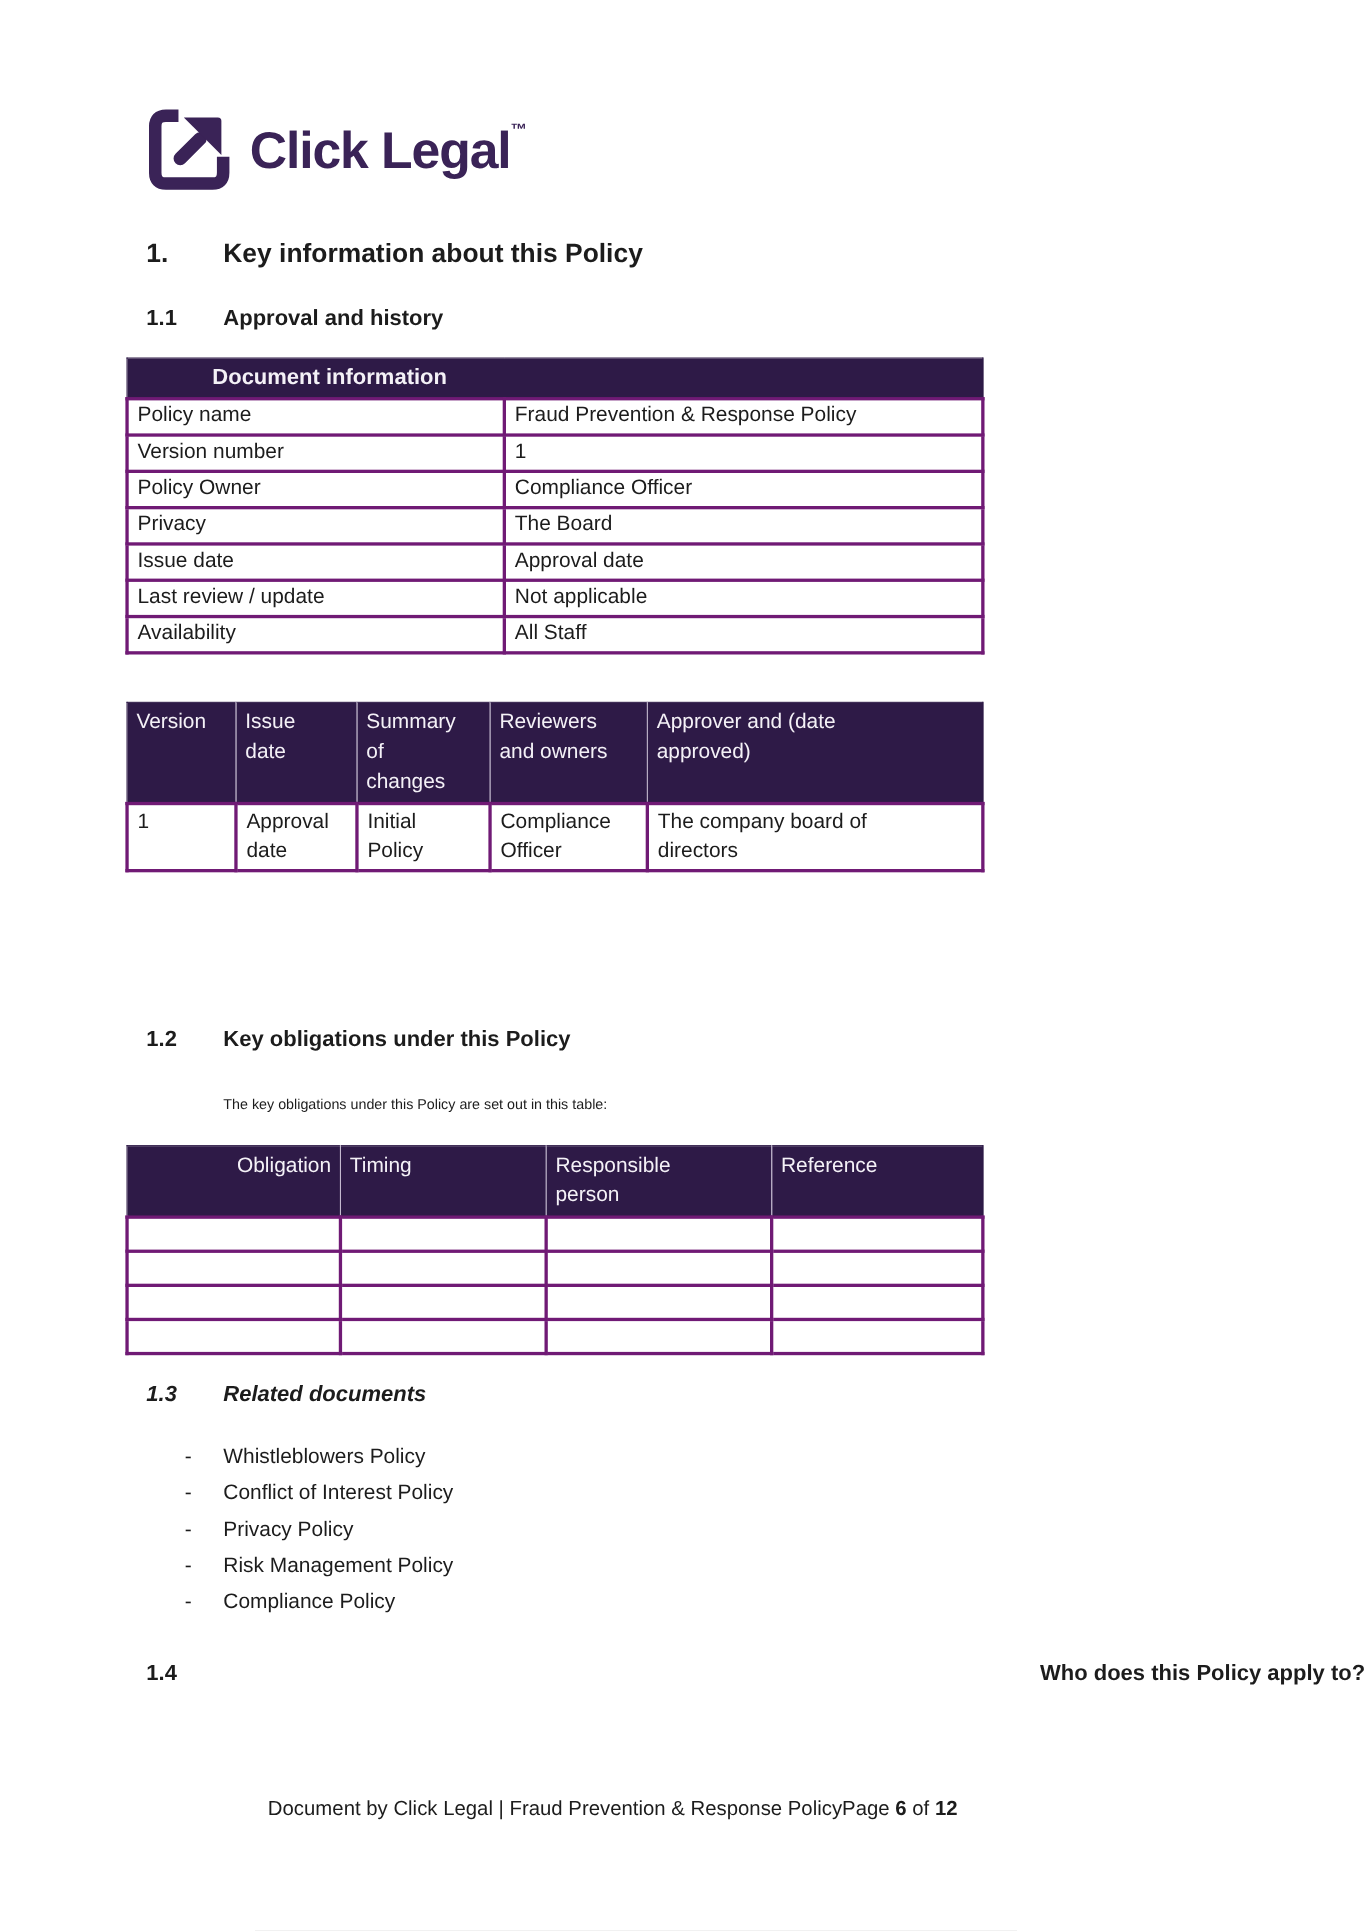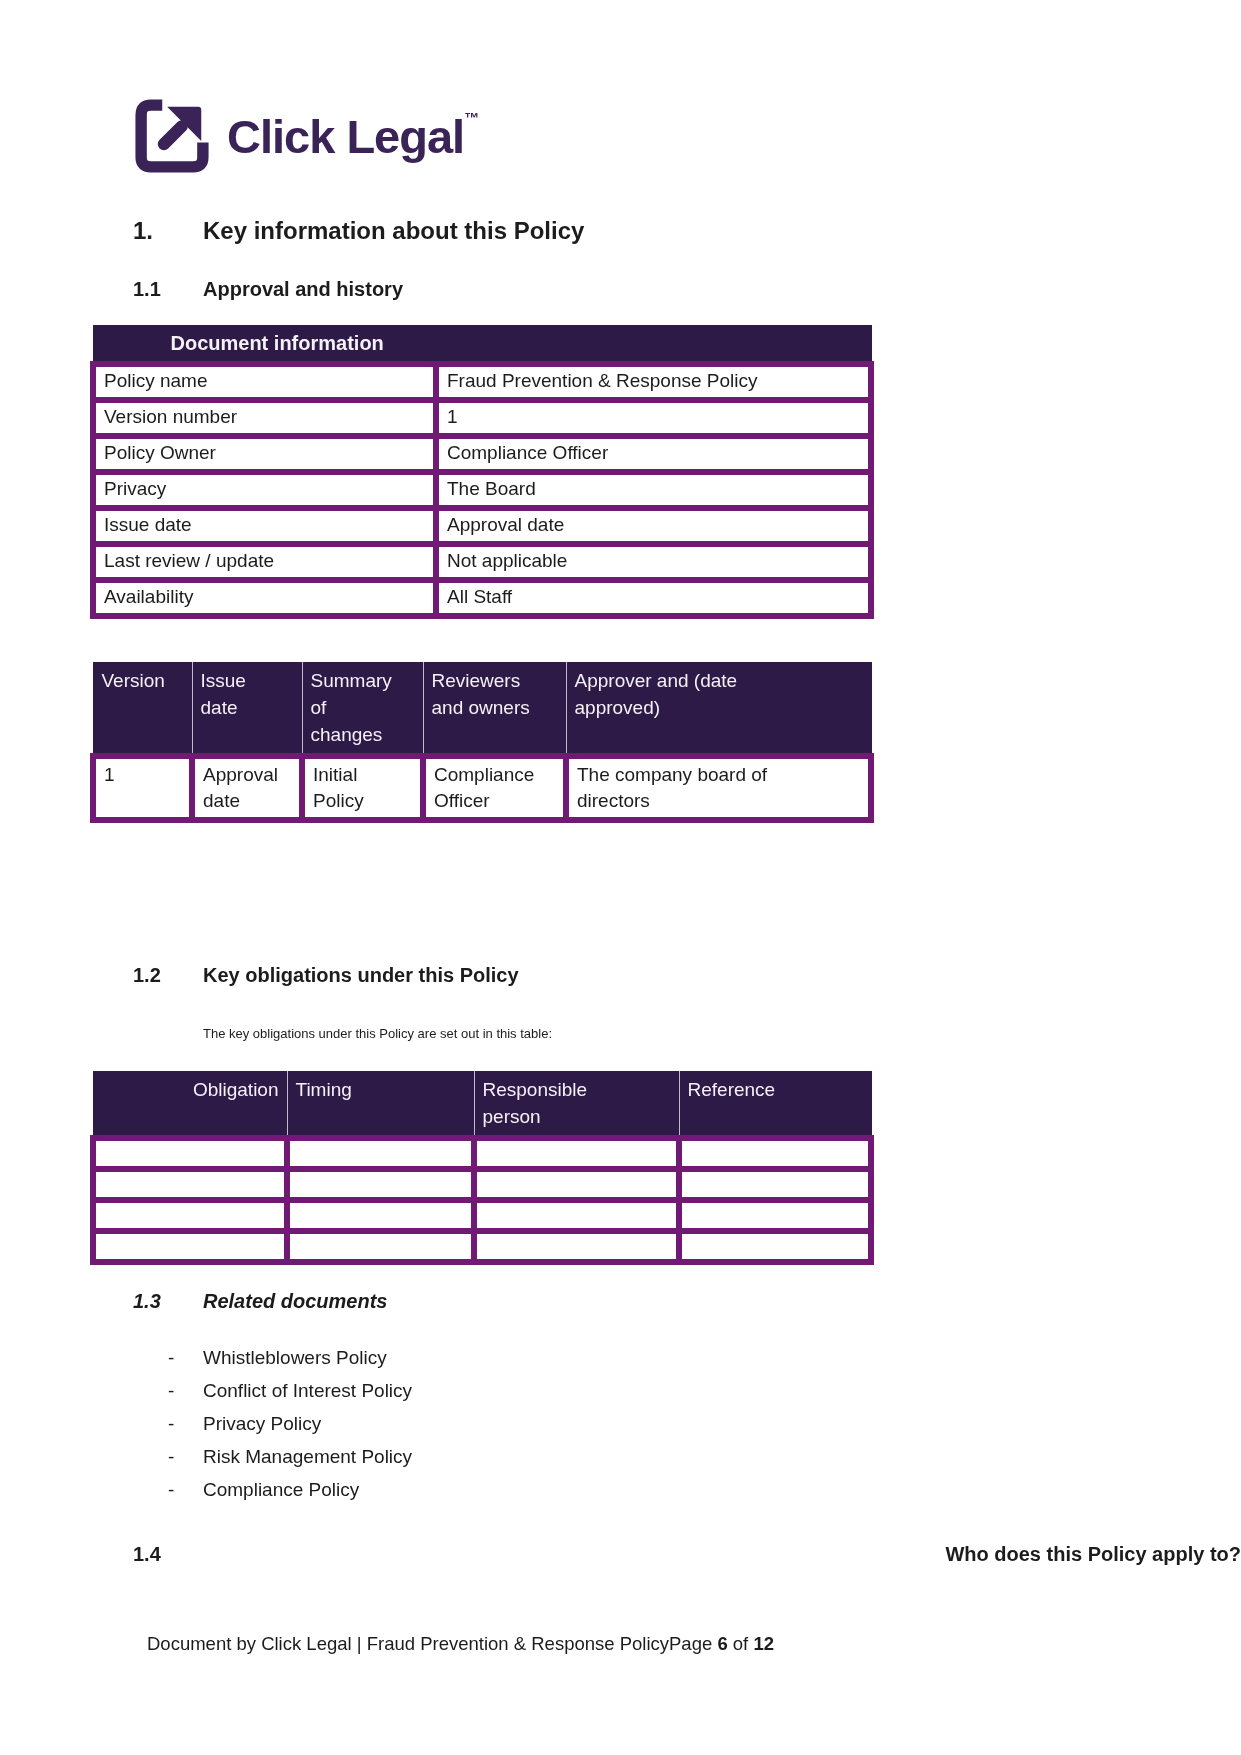--- a/index.html
+++ b/index.html
@@ -24,23 +24,23 @@
   .h2-row { font-size:20px; font-weight:bold; line-height:24px; }
   .s11 { margin-top:32px; }
   .s12 { margin-top:140px; }
   .s13 { margin-top:24px;font-style:italic; }
   .s14 { margin-top:36px;justify-content:space-between; }
   
   .para { margin-left:203px; font-size:13px; line-height:30px; }
   .intro12 { margin-top:32px; }
   .p14 { margin-top:28px; width:760px; }
   
-  table { border-collapse:collapse; table-layout:fixed; margin-left:90px; width:778px;
+  table { border-collapse:collapse; table-layout:fixed; margin-left:114px; width:778px;
           font-size:19px; }
-  td, th { border:6px solid #701a75; vertical-align:top; text-align:left;
+  td, th { border:3px solid #701a75; vertical-align:top; text-align:left;
            padding:1px 8px 3px 8px; line-height:26px; font-weight:normal; }
   th.ph {
     background:#2E1A47; color:#f4f1f7; border:1px solid #2E1A47;
     border-right:1px solid #c4bacf; padding-top:4px; padding-bottom:5px;
   }
   th.ph:last-child { border-right:1px solid #2E1A47; }
   .tbl-docinfo { margin-top:24px; }
   .tbl-docinfo th.merged { text-align:left; padding-left:77px; font-weight:bold; font-size:20px; }
   .tbl-docinfo td { height:28px; }
   .tbl-version { margin-top:43px; }
@@ -57,21 +57,21 @@
   .mw110 { max-width:112px; }
   .mw200 { max-width:205px; }
   .mw230 { max-width:235px; }
   
   .rel-list { margin-top:28px; }
   .rel-item { display:flex; padding-left:168px; font-size:19px; line-height:33px; }
   .rel-dash { width:35px; flex:none; }
   
   .footer {
     position:absolute; top:1632px; left:133px; width:848px;
-    display:flex; justify-content:flex-start; font-size:18.5px; line-height:24px;margin-left:14px;
+    display:flex; justify-content:center; font-size:18.5px; line-height:24px;
   }
   .footer b { font-weight:bold; }
   .fr span { display:inline; }
 </style>
 </head>
 <body>
 
 <div class="page">
 
   <div class="logo-row">

